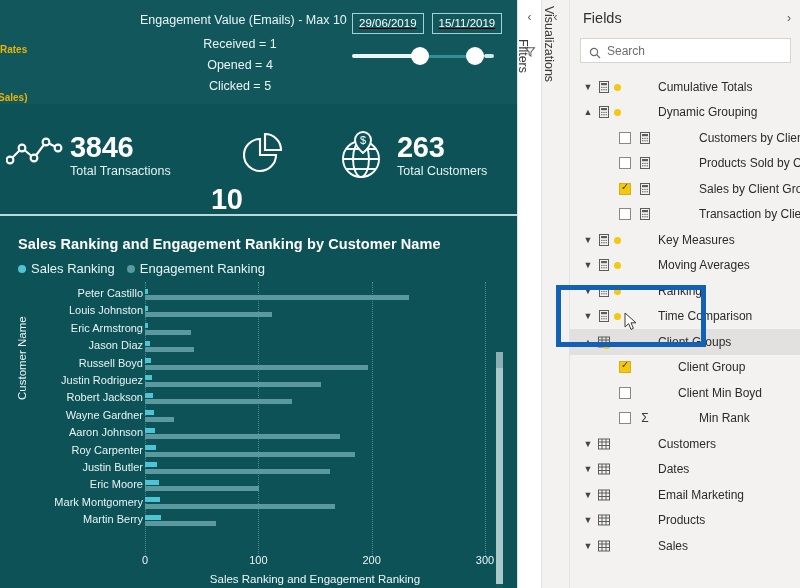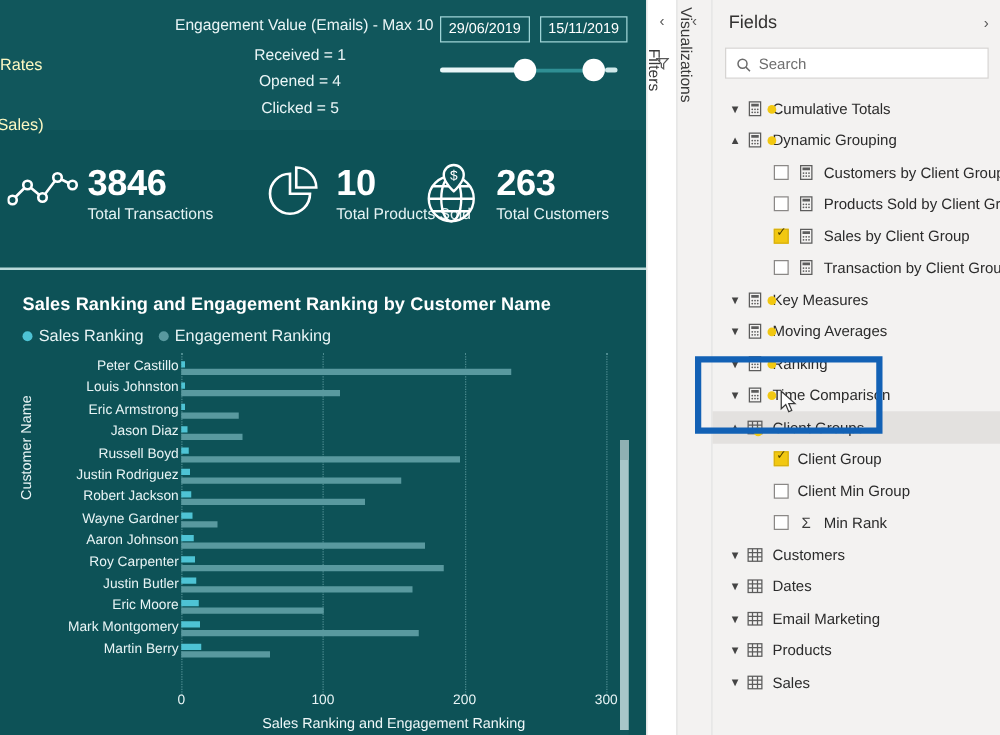--- a/index.html
+++ b/index.html
@@ -19,34 +19,34 @@
     background: #0d5257;
     overflow: hidden;
   }
 
   
   .hdr {
     position: absolute; left: 0; top: 0;
     width: 517px; height: 104px;
     background: #11575c;
   }
-  .hdr-leftstub { position: absolute; left: 0; color: #fef9c3; font-size: 13px; }
+  .hdr-leftstub { position: absolute; left: 0; color: #eab308; font-size: 10px; font-weight: bold; }
   .stub-rates { top: 44px; left: 0px; }
   .stub-sales { top: 92px; left: -2px; }
 
   .eng-block {
     position: absolute; left: 140px; top: 12px;
     width: 200px; text-align: center;
     color: #eaf5f6;
   }
   .eng-title { font-size: 12.5px; line-height: 17px; margin-bottom: 5px; white-space: nowrap; }
   .eng-row { font-size: 12.5px; line-height: 21px; white-space: nowrap; }
 
   
-  .slicer { position: absolute; left: 352px; top: 13px; width: 150px; }
+  .slicer { position: absolute; left: 352px; top: 13px; width: 150px; text-decoration: underline; }
   .slicer-dates { display: flex; gap: 8px; }
   .date-box {
     border: 1px solid #9fd4d6;
     color: #ffffff;
     font-size: 11.5px;
     padding: 3px 6px 3px 6px;
     line-height: 13px;
     background: transparent;
     white-space: nowrap;
   }
@@ -58,21 +58,21 @@
     position: absolute; top: 0px; width: 18px; height: 18px;
     border-radius: 50%; background: #ffffff;
   }
   .knob-a { left: 59px; }
   .knob-b { left: 114px; }
 
   
   .kpis { position: absolute; left: 0; top: 104px; width: 517px; height: 106px; }
   .kpi { position: absolute; display: flex; align-items: center; }
   .kpi-1 { left: 6px;   top: 22px; }
-  .kpi-2 { left: 205px; top: 22px; }
+  .kpi-2 { left: 205px; top: 22px; flex-direction: column; }
   .kpi-3 { left: 333px; top: 22px; }
   .kpi-ico { width: 58px; height: 58px; color: #ffffff; flex: 0 0 58px; }
   .kpi-txt { margin-left: 6px; }
   .kpi-num { font-size: 29px; font-weight: bold; color: #ffffff; line-height: 31px; letter-spacing: -0.3px; }
   .kpi-lbl { font-size: 12.5px; color: #e4f2f3; line-height: 15px; margin-top: 1px; }
 
   
   .chart-panel {
     position: absolute; left: 0; top: 214px;
     width: 517px; height: 374px;
@@ -181,21 +181,21 @@
     width: 12px; height: 12px; border: 1px solid #8a8886; background: #ffffff;
     flex: 0 0 12px; margin-right: 7px; position: relative;
   }
   .cbx.on { background: #f2c811; border-color: #d8b110; }
   .cbx.on:after {
     content: "✓"; position: absolute; left: 1px; top: -3px;
     font-size: 10px; color: #4a3d00; line-height: 12px;
   }
   .tico { width: 14px; height: 14px; margin-right: 7px; flex: 0 0 14px; color: #5c5c5c; }
   .sigma { width: 14px; margin-right: 7px; flex: 0 0 14px; font-size: 12px; color: #3b3b3b; text-align: center; }
-  .nlabel { line-height: 14px; }
+  .nlabel { line-height: 14px; margin-left: 40px; }
 
   .highlight-box {
     position: absolute; left: 556px; top: 285px;
     width: 150px; height: 62px;
     border: 5px solid #1261b5; background: transparent;
     pointer-events: none;
   }
   .cursor-arrow { position: absolute; left: 624px; top: 312px; width: 14px; height: 20px; }
 </style>
 </head>
@@ -608,21 +608,21 @@
           <span class="nlabel">Client Groups</span>
         </div>
         <div class="node child">
           <span class="twisty blank">.</span>
           <span class="cbx on"></span>
           <span class="nlabel">Client Group</span>
         </div>
         <div class="node child">
           <span class="twisty blank">.</span>
           <span class="cbx"></span>
-          <span class="nlabel">Client Min Group</span>
+          <span class="nlabel">Client Min Boyd</span>
         </div>
         <div class="node child">
           <span class="twisty blank">.</span>
           <span class="cbx"></span>
           <span class="sigma">Σ</span>
           <span class="nlabel">Min Rank</span>
         </div>
         <div class="node">
           <span class="twisty">▼</span>
           <span class="tico"><svg width="14" height="14" viewBox="0 0 14 14" fill="none" stroke="#5c5c5c" stroke-width="1">

